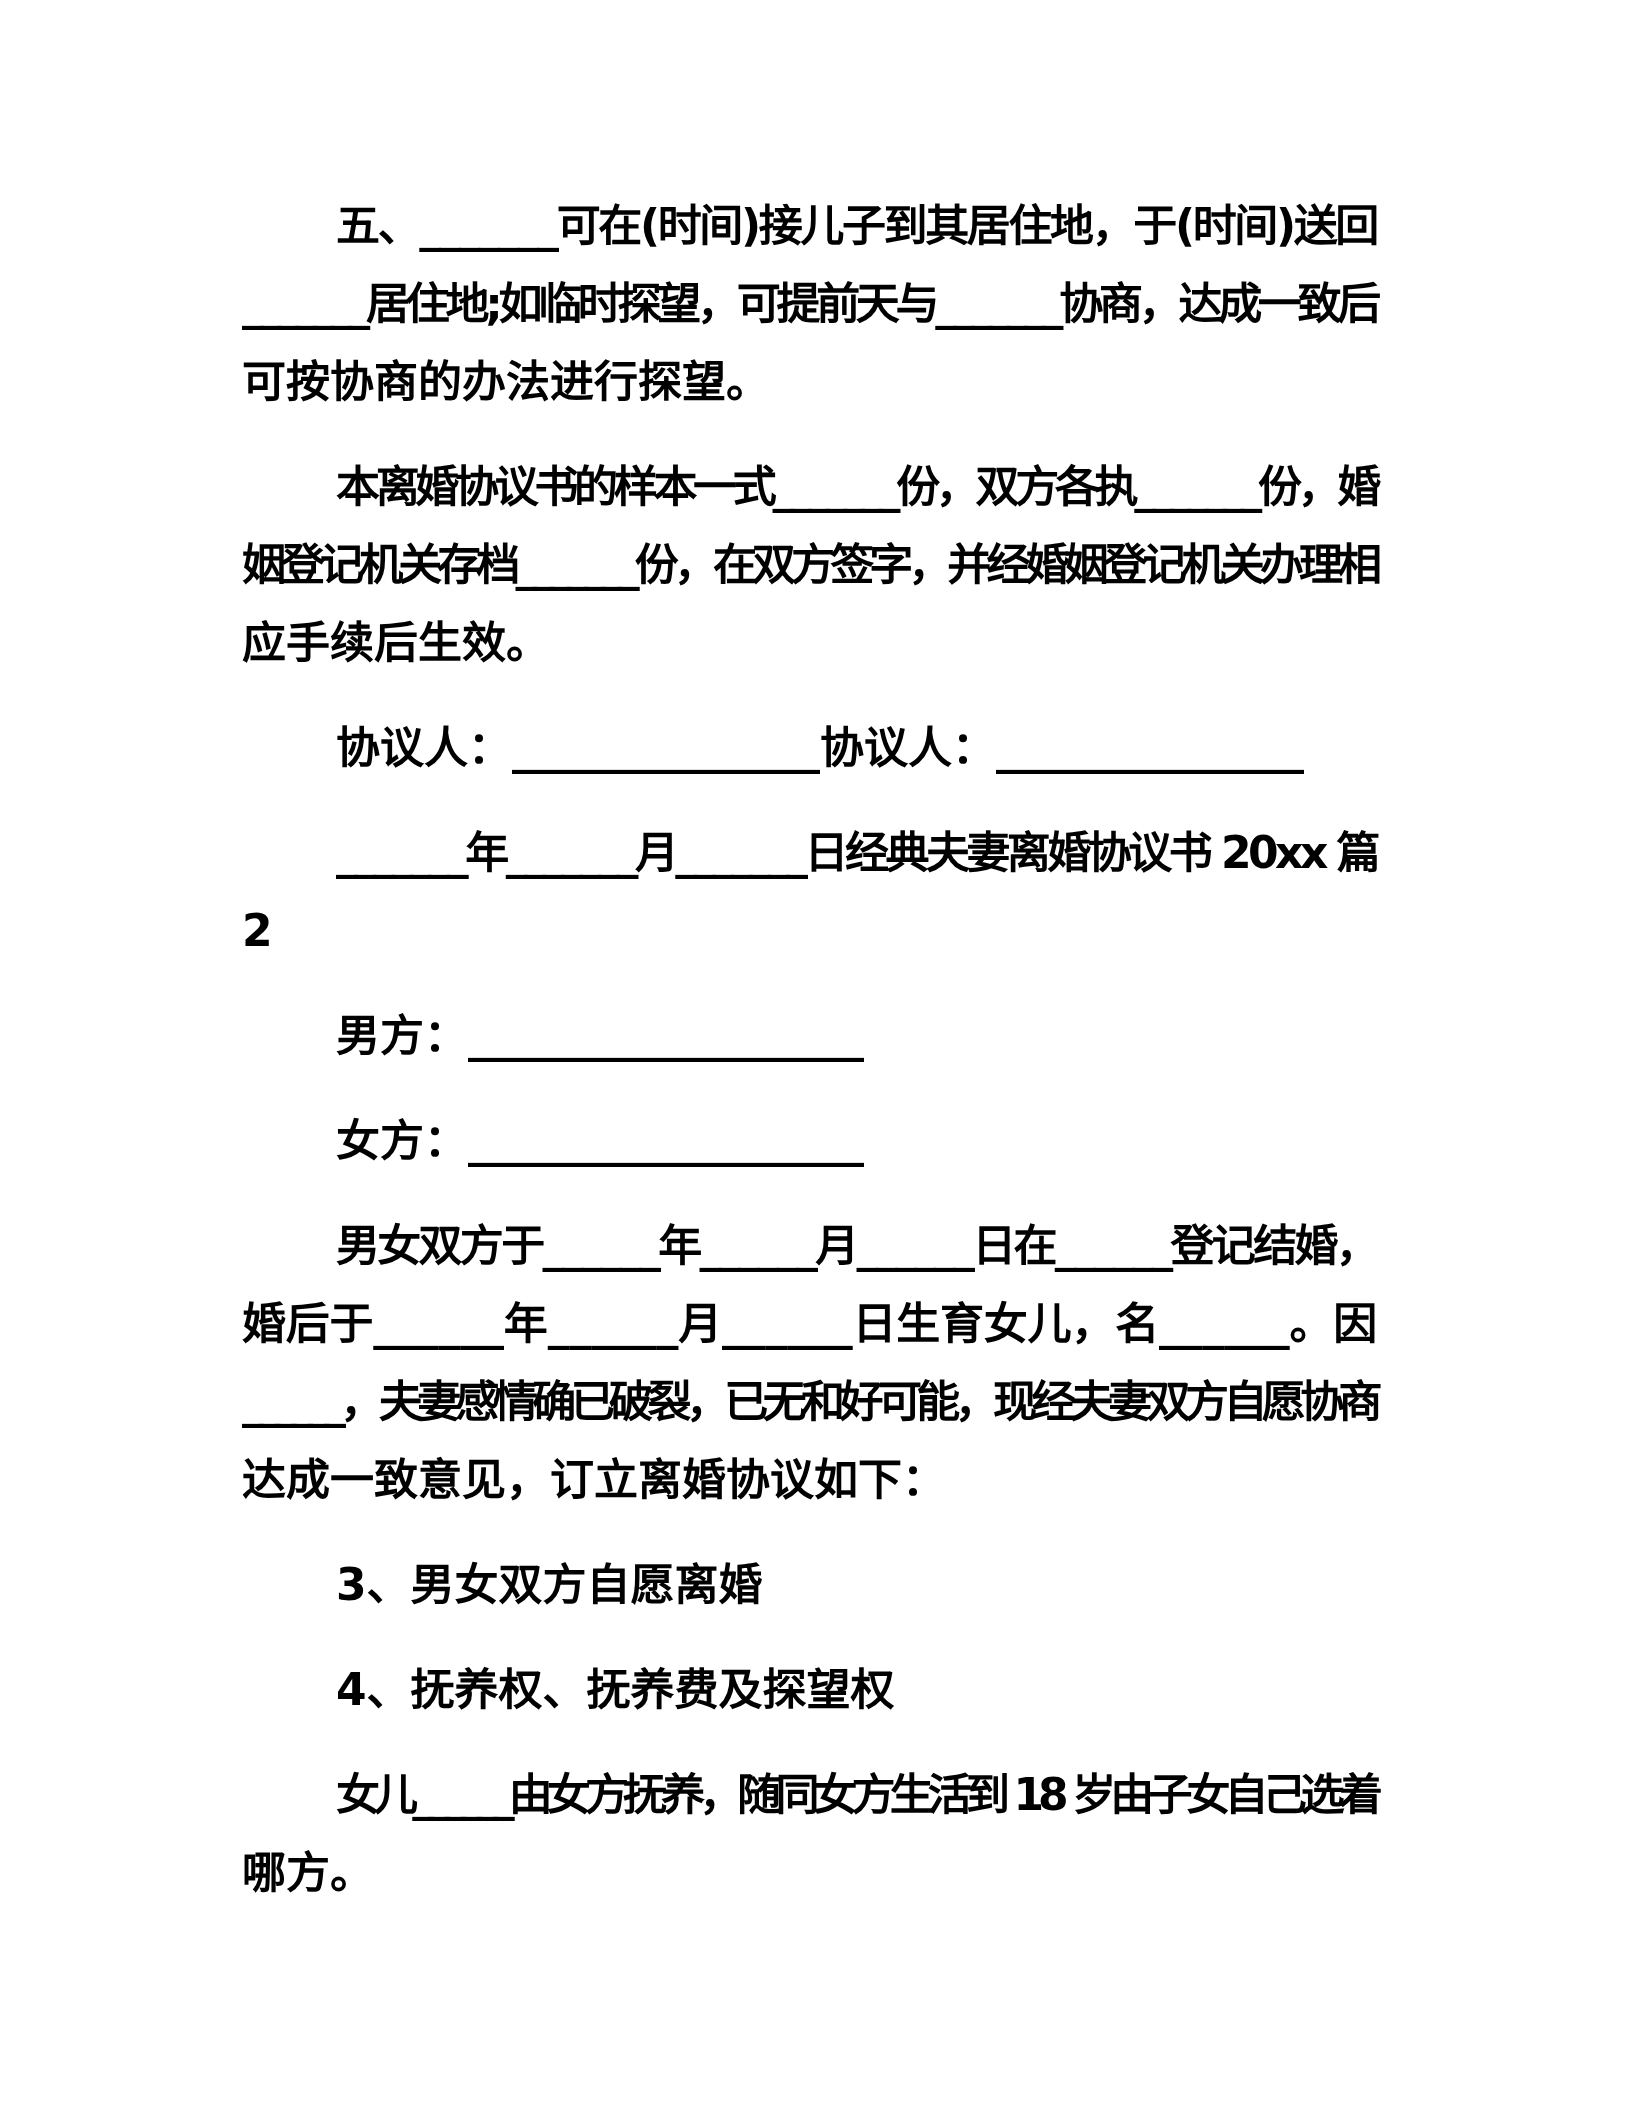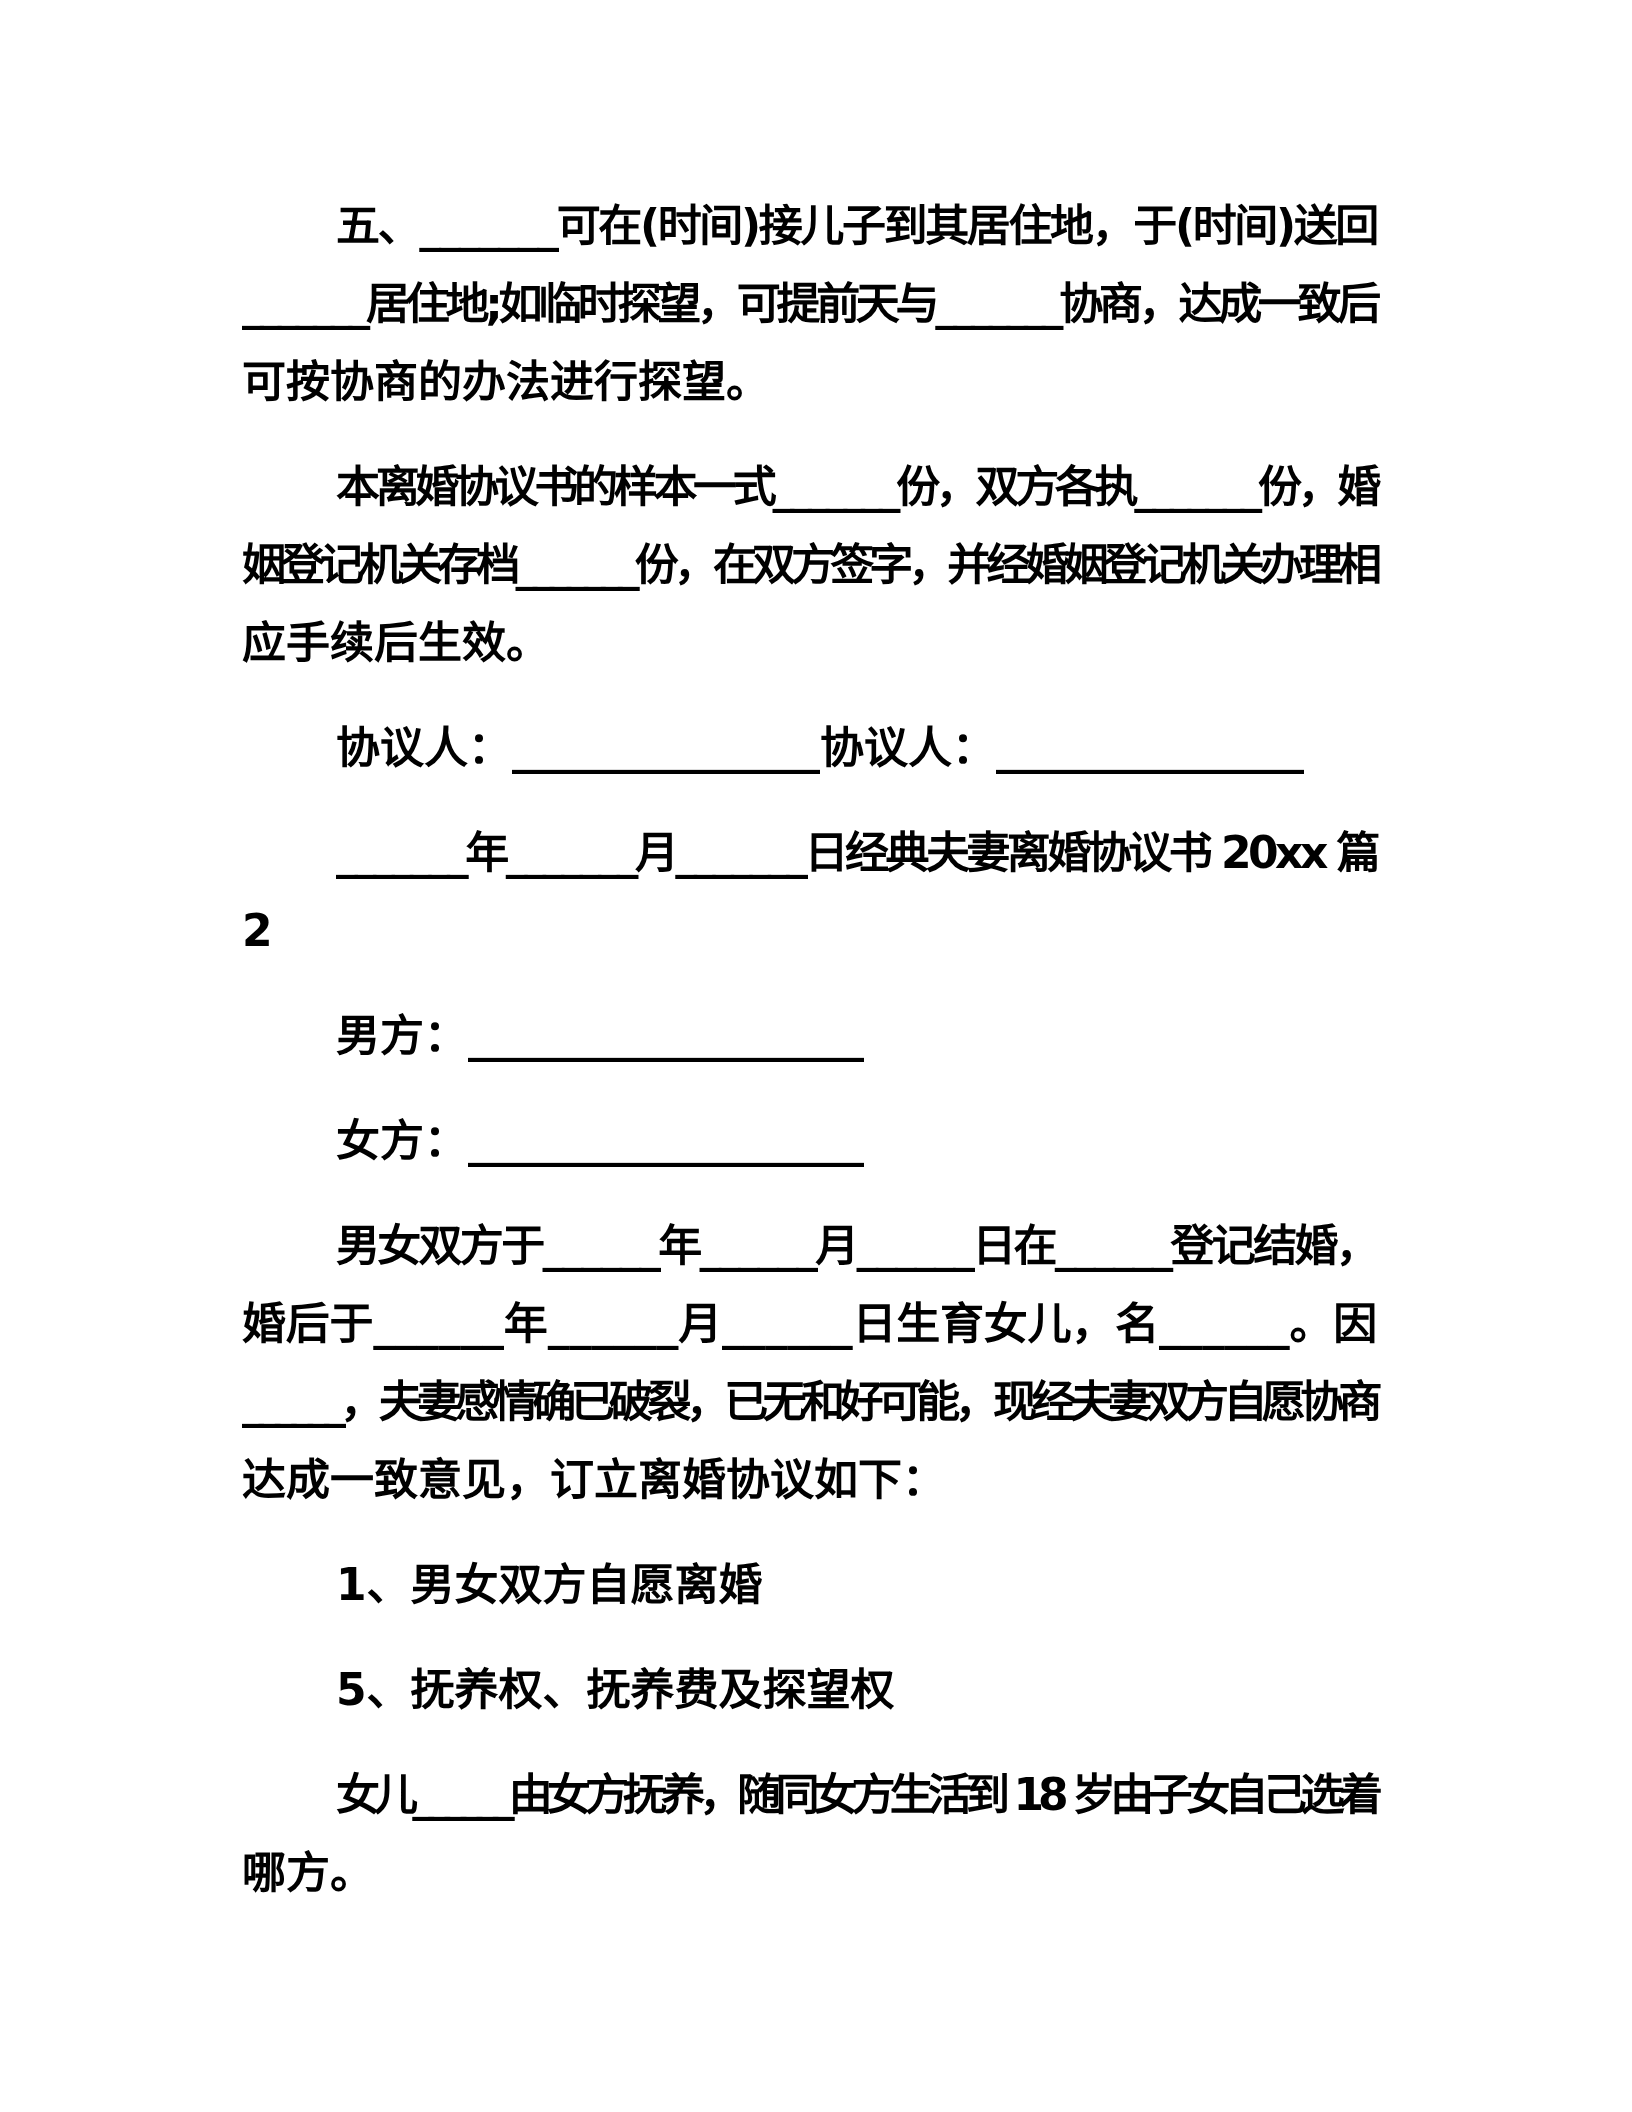--- a/index.html
+++ b/index.html
@@ -64,22 +64,22 @@
     <div class="para">
       <div class="line indent"><span class="t">女方：__________________</span></div>
     </div>
     <div class="para">
       <div class="line indent fill"><span class="t" style="letter-spacing: -2.71053px;">男女双方于______年______月______日在______登记结婚，</span></div>
       <div class="line fill"><span class="t" style="letter-spacing: -0.236842px; text-align: right;">婚后于______年______月______日生育女儿，名______。因</span></div>
       <div class="line fill"><span class="t" style="letter-spacing: -5.60606px;">______，夫妻感情确已破裂，已无和好可能，现经夫妻双方自愿协商</span></div>
       <div class="line"><span class="t">达成一致意见，订立离婚协议如下：</span></div>
     </div>
     <div class="para">
-      <div class="line indent"><span class="t">1、男女双方自愿离婚</span></div>
+      <div class="line indent"><span class="t">3、男女双方自愿离婚</span></div>
     </div>
     <div class="para">
-      <div class="line indent"><span class="t">5、抚养权、抚养费及探望权</span></div>
+      <div class="line indent"><span class="t">4、抚养权、抚养费及探望权</span></div>
     </div>
     <div class="para">
       <div class="line indent fill"><span class="t" style="letter-spacing: -5.9053px;">女儿______由女方抚养，随同女方生活到 18 岁由子女自己选着</span></div>
       <div class="line"><span class="t">哪方。</span></div>
     </div>
   </div>
 
 </body></html>

